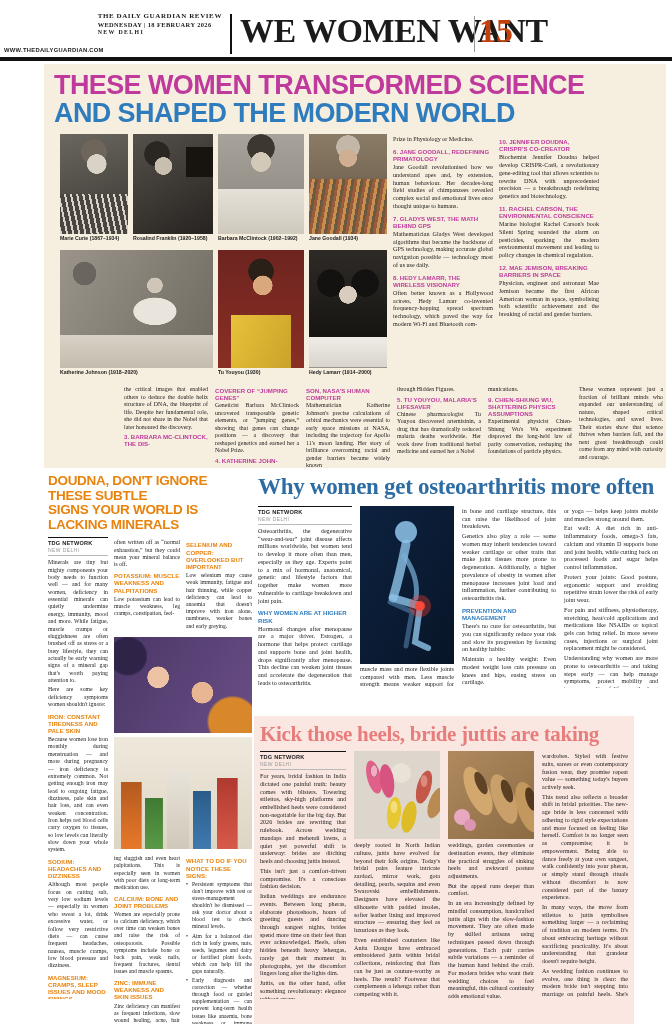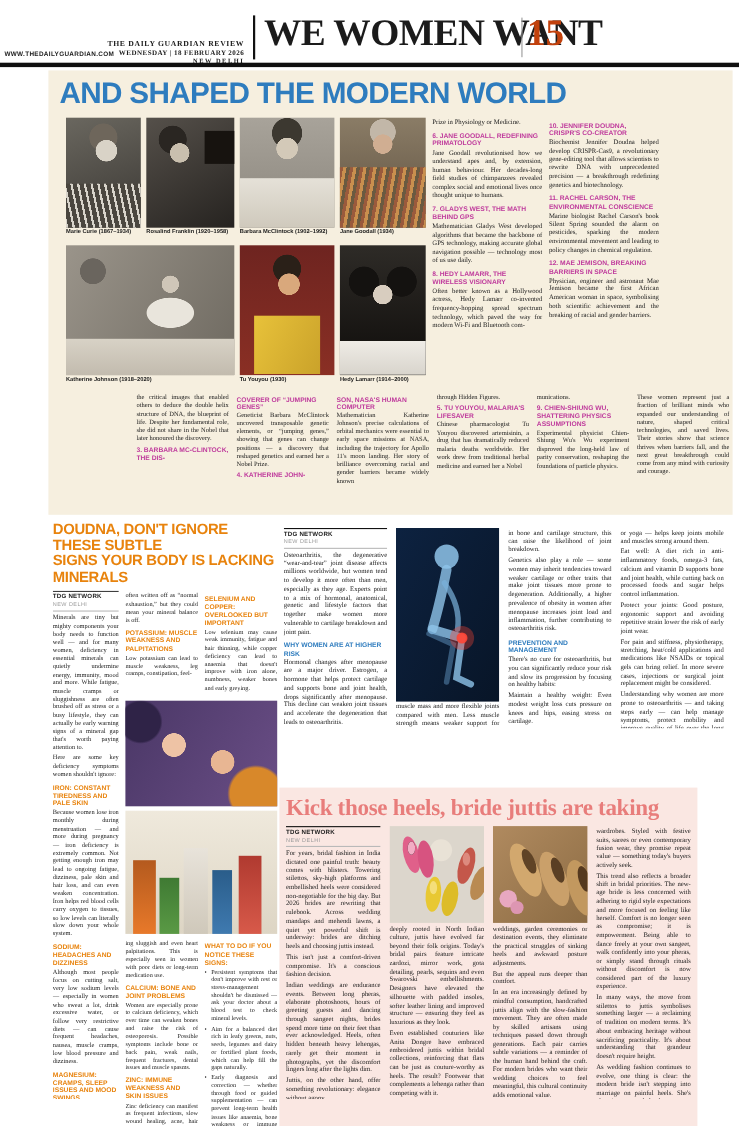--- a/index.html
+++ b/index.html
@@ -1,19 +1,19 @@
 <!DOCTYPE html>
 <html><head>
 <meta charset="utf-8">
 <style>
 *{margin:0;padding:0;box-sizing:border-box}
 body{width:672px;height:1024px;position:relative;background:#fff;color:#1b1b1b;
   font-family:"Liberation Serif",serif;overflow:hidden}
 
-.mh-date{position:absolute;top:36px;right:450px;text-align:right;font-family:"Liberation Serif",serif}
+.mh-date{position:absolute;top:12px;right:450px;font-family:"Liberation Serif",serif}
 .mh-paper{font-size:7px;font-weight:bold;letter-spacing:.6px}
 .mh-day{font-size:6.4px;font-weight:bold;letter-spacing:.4px;margin-top:1px}
 .mh-city{font-size:5.8px;font-weight:bold;letter-spacing:1.4px;margin-top:1px}
 .mh-vline{position:absolute;top:14px;left:230px;width:2px;height:40px;background:#111}
 .mh-title{position:absolute;top:12px;left:240px;width:232px;font-family:"Liberation Serif",serif;
   font-size:34px;font-weight:bold;letter-spacing:-.5px;white-space:nowrap}
 .mh-pline{position:absolute;top:16px;left:474px;width:1px;height:36px;background:#999}
 .mh-page{position:absolute;top:12px;left:479px;font-family:"Liberation Serif",serif;
   font-size:34px;font-weight:bold;color:#c2410c}
 .mh-site{position:absolute;top:47px;left:4px;font-family:"Liberation Sans",sans-serif;
@@ -141,20 +141,21 @@
   <div class="mh-city">NEW DELHI</div>
 </div>
 <div class="mh-vline"></div>
 <div class="mh-title">WE WOMEN WANT</div>
 <div class="mh-pline"></div>
 <div class="mh-page">15</div>
 <div class="mh-site">WWW.THEDAILYGUARDIAN.COM</div>
 <div class="top-rule"></div>
 
 <div class="sci">
+  <div class="sci-t1">THESE WOMEN TRANSFORMED SCIENCE</div>
   <div class="sci-t2">AND SHAPED THE MODERN WORLD</div>
   <div class="sci-body">
     <div class="sci-c1 col">
       <div class="byline">
         <div class="by-net">TDG NETWORK</div>
         <div class="by-city">NEW DELHI</div>
       </div>
       <p class="b"></p>
       <p class="b">Here are some of the most remarkable women whose scientific contributions transformed their fields and continue to inspire the next generation:</p>
       <h4 class="sh">1. MARIE CURIE, PIONEER OF RADIOACTIVITY</h4>
@@ -239,21 +240,21 @@
         <div class="sci-b col">
           <p class="b">These women represent just a fraction of brilliant minds who expanded our understanding of nature, shaped critical technologies, and saved lives. Their stories show that science thrives when barriers fall, and the next great breakthrough could come from any mind with curiosity and courage.</p>
         </div>
       </div>
     </div>
   </div>
 </div>
 
 <div class="min">
   <div class="min-t">DOUDNA, DON'T IGNORE THESE SUBTLE</div>
-  <div class="min-t">SIGNS YOUR BODY IS LACKING MINERALS</div>
+  <div class="min-t">SIGNS YOUR WORLD IS LACKING MINERALS</div>
   <div class="min-body">
     <div class="min-c1 col">
       <div class="byline">
         <div class="by-net">TDG NETWORK</div>
         <div class="by-city">NEW DELHI</div>
       </div>
       <p class="b">Minerals are tiny but mighty components your body needs to function well — and for many women, deficiency in essential minerals can quietly undermine energy, immunity, mood and more. While fatigue, muscle cramps or sluggishness are often brushed off as stress or a busy lifestyle, they can actually be early warning signs of a mineral gap that's worth paying attention to.</p>
       <p class="b">Here are some key deficiency symptoms women shouldn't ignore:</p>
       <h4 class="sh">IRON: CONSTANT TIREDNESS AND PALE SKIN</h4>
       <p class="b">Because women lose iron monthly during menstruation — and more during pregnancy — iron deficiency is extremely common. Not getting enough iron may lead to ongoing fatigue, dizziness, pale skin and hair loss, and can even weaken concentration. Iron helps red blood cells carry oxygen to tissues, so low levels can literally slow down your whole system.</p>
@@ -290,20 +291,21 @@
           <div class="bullet">Aim for a balanced diet rich in leafy greens, nuts, seeds, legumes and dairy or fortified plant foods, which can help fill the gaps naturally.</div>
           <div class="bullet">Early diagnosis and correction — whether through food or guided supplementation — can prevent long-term health issues like anaemia, bone weakness or immune problems.</div>
 
         </div>
       </div>
     </div>
   </div>
 </div>
 
 <div class="osteo">
+  <div class="osteo-t">Why women get osteoarthritis more often</div>
   <div class="osteo-body">
     <div class="ocol col">
       <div class="byline">
         <div class="by-net">TDG NETWORK</div>
         <div class="by-city">NEW DELHI</div>
       </div>
       <p class="b">Osteoarthritis, the degenerative “wear-and-tear” joint disease affects millions worldwide, but women tend to develop it more often than men, especially as they age. Experts point to a mix of hormonal, anatomical, genetic and lifestyle factors that together make women more vulnerable to cartilage breakdown and joint pain.</p>
       <h4 class="sh">WHY WOMEN ARE AT HIGHER RISK</h4>
       <p class="b">Hormonal changes after menopause are a major driver. Estrogen, a hormone that helps protect cartilage and supports bone and joint health, drops significantly after menopause. This decline can weaken joint tissues and accelerate the degeneration that leads to osteoarthritis.</p>
 

